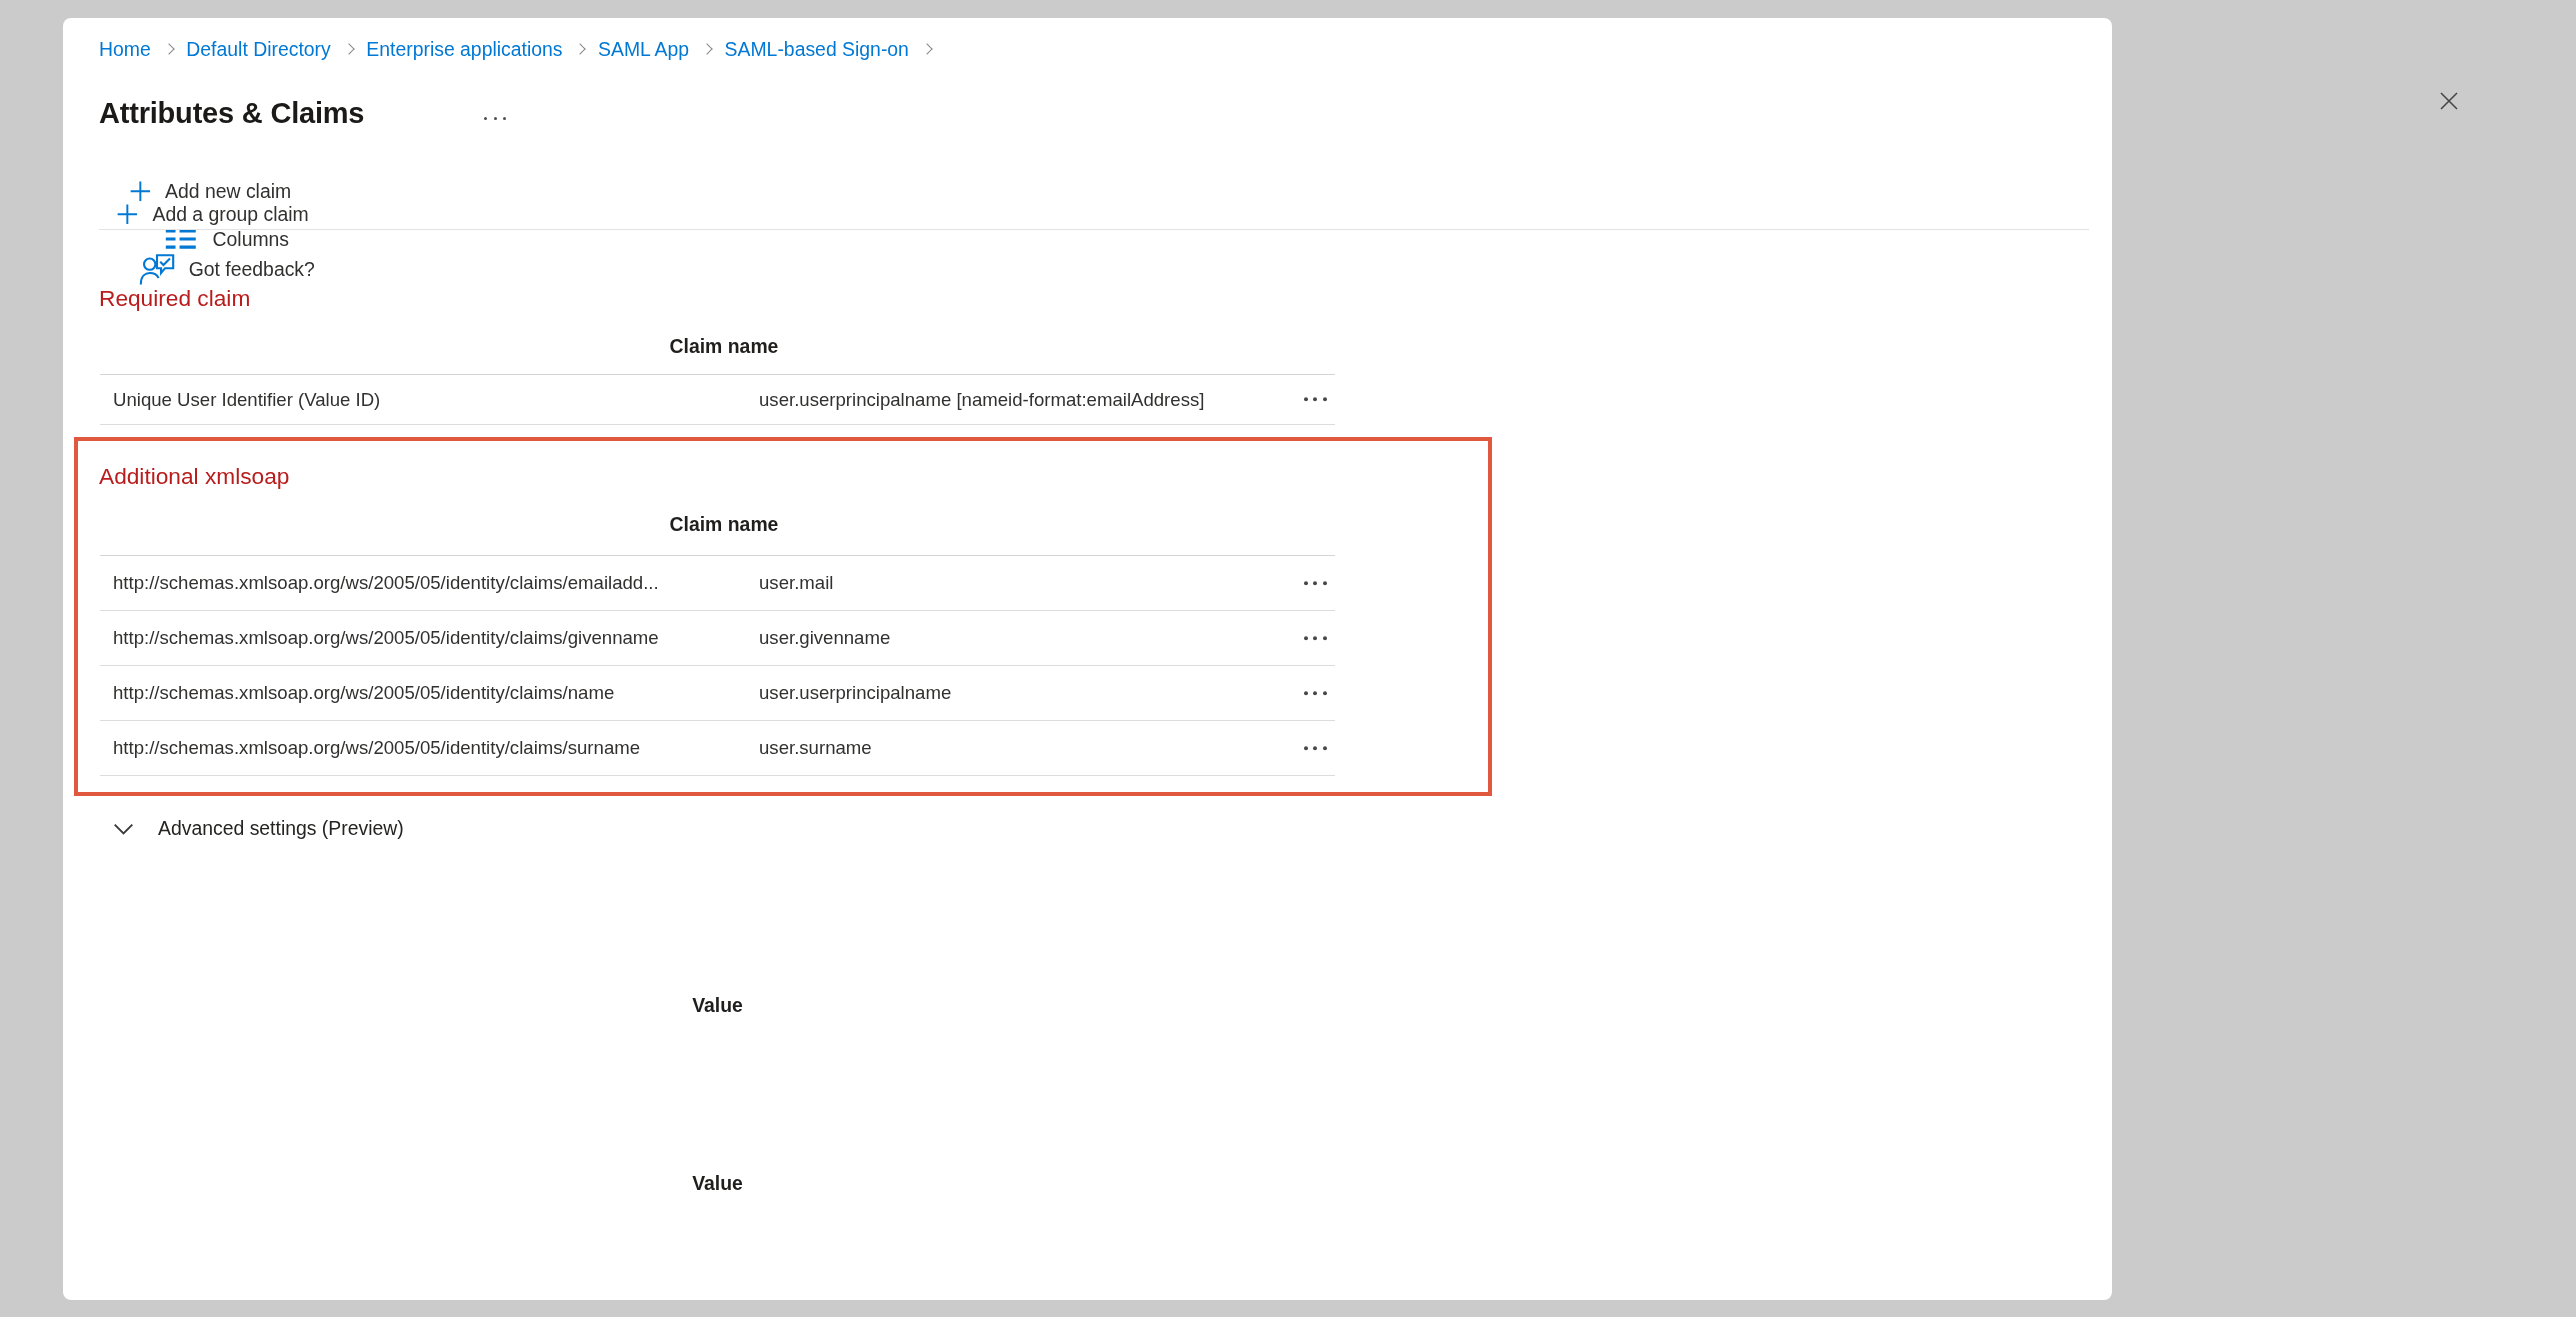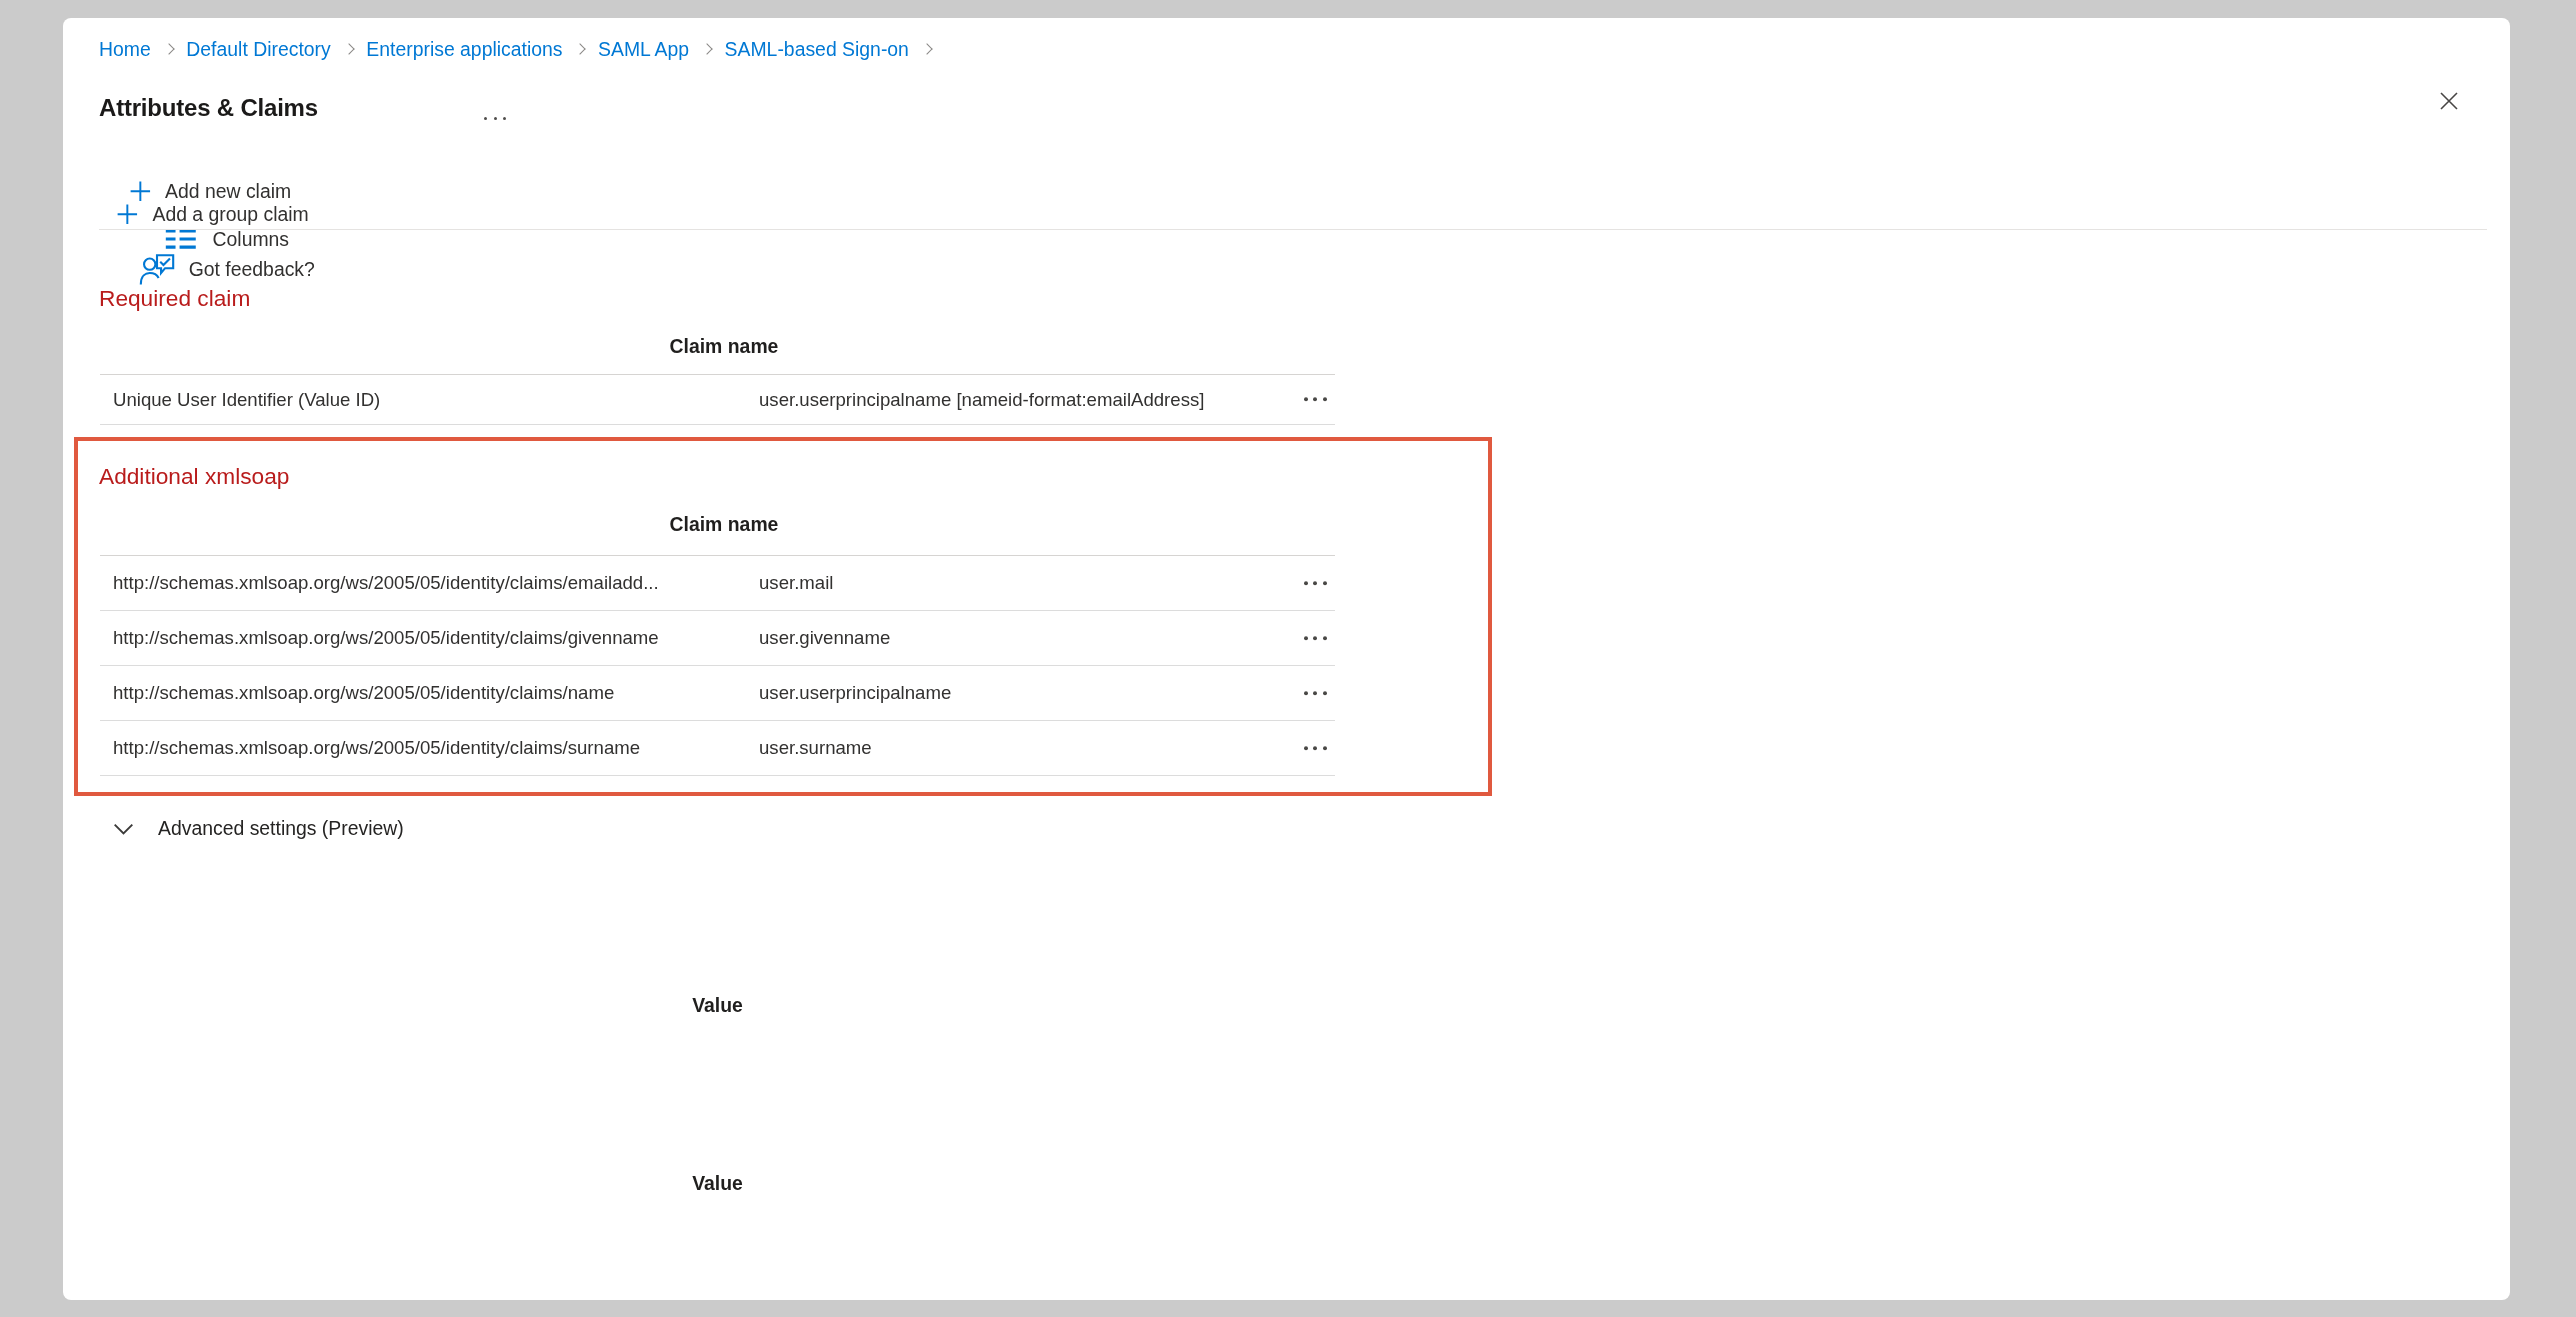--- a/index.html
+++ b/index.html
@@ -7,31 +7,31 @@
   body {
     width:2576px; height:1317px;
     background:#cbcbcb;
     font-family:"Liberation Sans","DejaVu Sans",sans-serif;
     color:#323130;
     position:relative;
     overflow:hidden;
   }
   .card {
     position:absolute; left:63px; top:18px;
-    width:2447px; height:1282px;
+    width:2049px; height:1282px;
     background:#ffffff; border-radius:8px;
   }
 
   
   .breadcrumb { position:absolute; left:36px; top:19.4px; display:flex; align-items:center; font-size:19.4px; line-height:24px; white-space:nowrap; }
   .crumb { color:#0078d4; cursor:pointer; }
   .crumb-sep { width:8px; height:8px; border-top:1.6px solid #8a8886; border-right:1.6px solid #8a8886; transform:rotate(45deg); margin:0 13.8px; display:inline-block; flex:0 0 auto; }
 
   
-  .page-title { position:absolute; left:36px; top:60px; font-size:24px; font-weight:700; color:#1b1a19; letter-spacing:-0.2px; }
+  .page-title { position:absolute; left:36px; top:60px; font-size:29px; font-weight:700; color:#1b1a19; letter-spacing:-0.2px; }
   .title-more { position:absolute; left:416px; top:94px; display:flex; gap:6.5px; padding:4.9px; cursor:pointer; }
   .title-more i { width:3.2px; height:3.2px; border-radius:50%; background:#4f4d4b; }
   .close-btn { position:absolute; left:2366px; top:63px; width:40px; height:40px; display:flex; align-items:center; justify-content:center; cursor:pointer; }
 
   
   .toolbar { position:absolute; left:53px; top:162px; height:37px; display:flex; align-items:center; font-size:19.4px; color:#323130; white-space:nowrap;flex-direction:column; }
   .tb-btn { display:flex; align-items:center; gap:13.8px; cursor:pointer; }
   .tb-gap-a { margin-right:34px; }
   .tb-gap-b { margin-right:29px; }
   .tb-divider { width:0.8px; height:29px; background:#d2d0ce; margin:0 24px 0 6.5px; }

